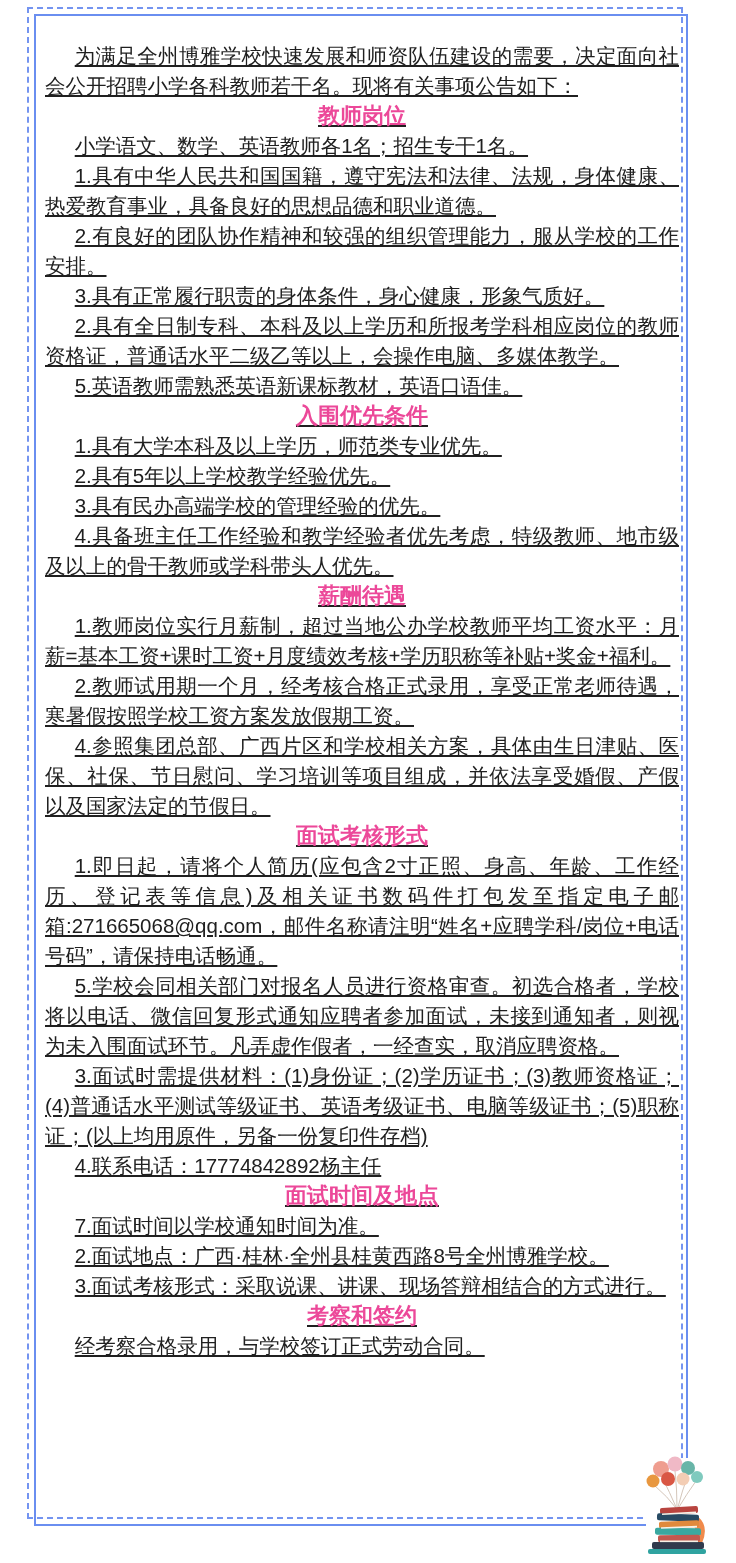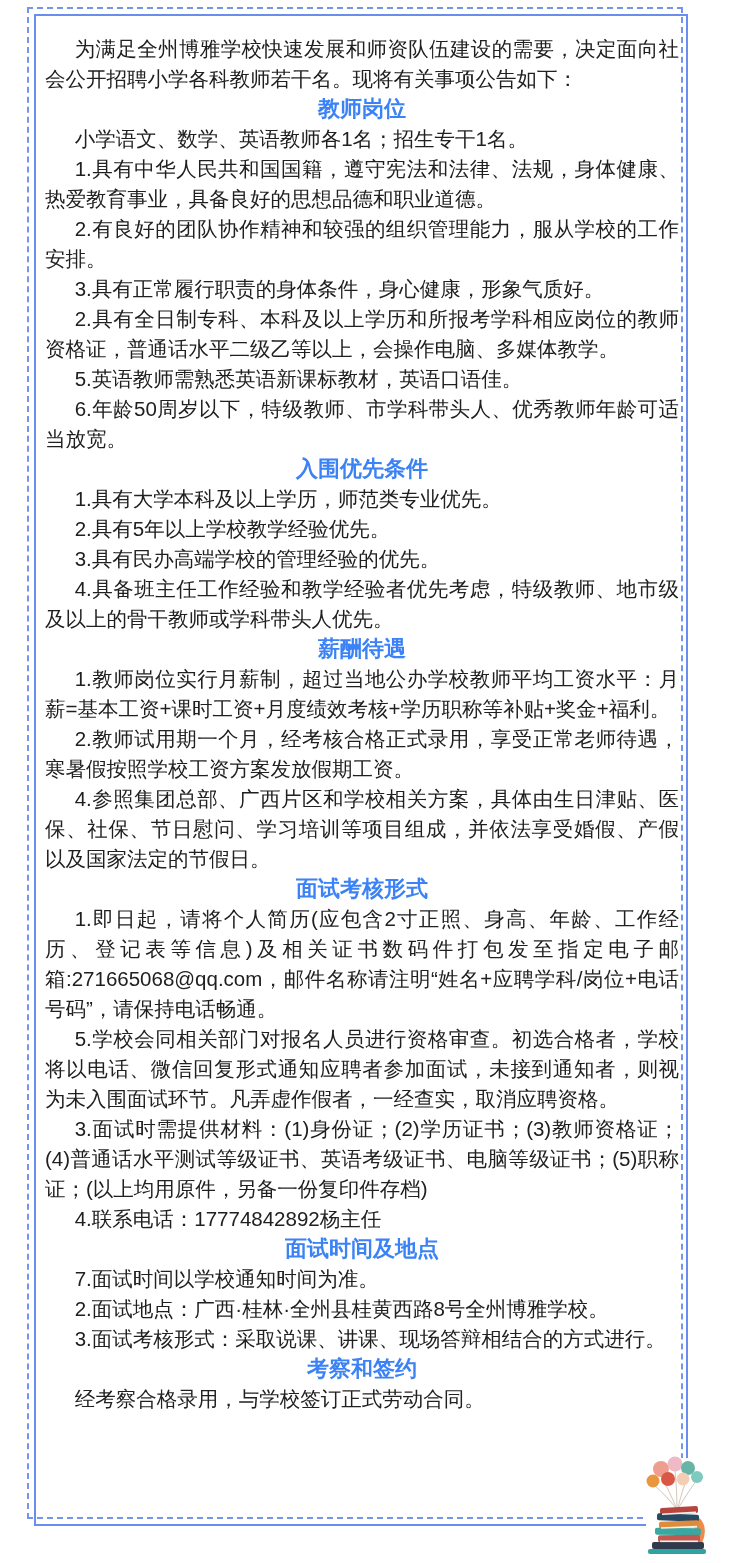--- a/index.html
+++ b/index.html
@@ -10,30 +10,30 @@
   }
   .frame-dashed{
     position:absolute;left:27px;top:7px;width:652px;height:1508px;
     border:2px dashed #7494f0;
   }
   .frame-solid{
     position:absolute;left:34px;top:14px;width:650px;height:1508px;
     border:2px solid #6a8ef0;
   }
   .doc-body{
-    position:absolute;left:45px;top:34px;width:634px;
-    font-size:20.5px;line-height:30px;color:#202020;
+    position:absolute;left:45px;top:41px;width:634px;
+    font-size:20.5px;line-height:30px;color:#202020;text-decoration:underline;
   }
   .para{
     text-align:justify;text-justify:inter-character;
     text-indent:1.45em;margin:0;
   }
   .heading{
     text-align:center;text-indent:0;margin:0;
-    color:#3b82f6;font-weight:bold;font-size:22px;
+    color:#ec4899;font-weight:bold;font-size:22px;
   }
   .illustration{
     position:absolute;left:640px;top:1455px;width:76px;height:100px;z-index:5;
   }
   .illustration-backdrop{
     position:absolute;left:646px;top:1458px;width:66px;height:96px;
     background:#ffffff;z-index:4;
   }
 </style>
 </head>
@@ -44,21 +44,20 @@
 
 <div class="doc-body">
     <div class="para">为满足全州博雅学校快速发展和师资队伍建设的需要，决定面向社会公开招聘小学各科教师若干名。现将有关事项公告如下：</div>
     <div class="heading">教师岗位</div>
     <div class="para">小学语文、数学、英语教师各1名；招生专干1名。</div>
     <div class="para">1.具有中华人民共和国国籍，遵守宪法和法律、法规，身体健康、热爱教育事业，具备良好的思想品德和职业道德。</div>
     <div class="para">2.有良好的团队协作精神和较强的组织管理能力，服从学校的工作安排。</div>
     <div class="para">3.具有正常履行职责的身体条件，身心健康，形象气质好。</div>
     <div class="para">2.具有全日制专科、本科及以上学历和所报考学科相应岗位的教师资格证，普通话水平二级乙等以上，会操作电脑、多媒体教学。</div>
     <div class="para">5.英语教师需熟悉英语新课标教材，英语口语佳。</div>
-    <div class="para">6.年龄50周岁以下，特级教师、市学科带头人、优秀教师年龄可适当放宽。</div>
     <div class="heading">入围优先条件</div>
     <div class="para">1.具有大学本科及以上学历，师范类专业优先。</div>
     <div class="para">2.具有5年以上学校教学经验优先。</div>
     <div class="para">3.具有民办高端学校的管理经验的优先。</div>
     <div class="para">4.具备班主任工作经验和教学经验者优先考虑，特级教师、地市级及以上的骨干教师或学科带头人优先。</div>
     <div class="heading">薪酬待遇</div>
     <div class="para">1.教师岗位实行月薪制，超过当地公办学校教师平均工资水平：月薪=基本工资+课时工资+月度绩效考核+学历职称等补贴+奖金+福利。</div>
     <div class="para">2.教师试用期一个月，经考核合格正式录用，享受正常老师待遇，寒暑假按照学校工资方案发放假期工资。</div>
     <div class="para">4.参照集团总部、广西片区和学校相关方案，具体由生日津贴、医保、社保、节日慰问、学习培训等项目组成，并依法享受婚假、产假以及国家法定的节假日。</div>
     <div class="heading">面试考核形式</div>

